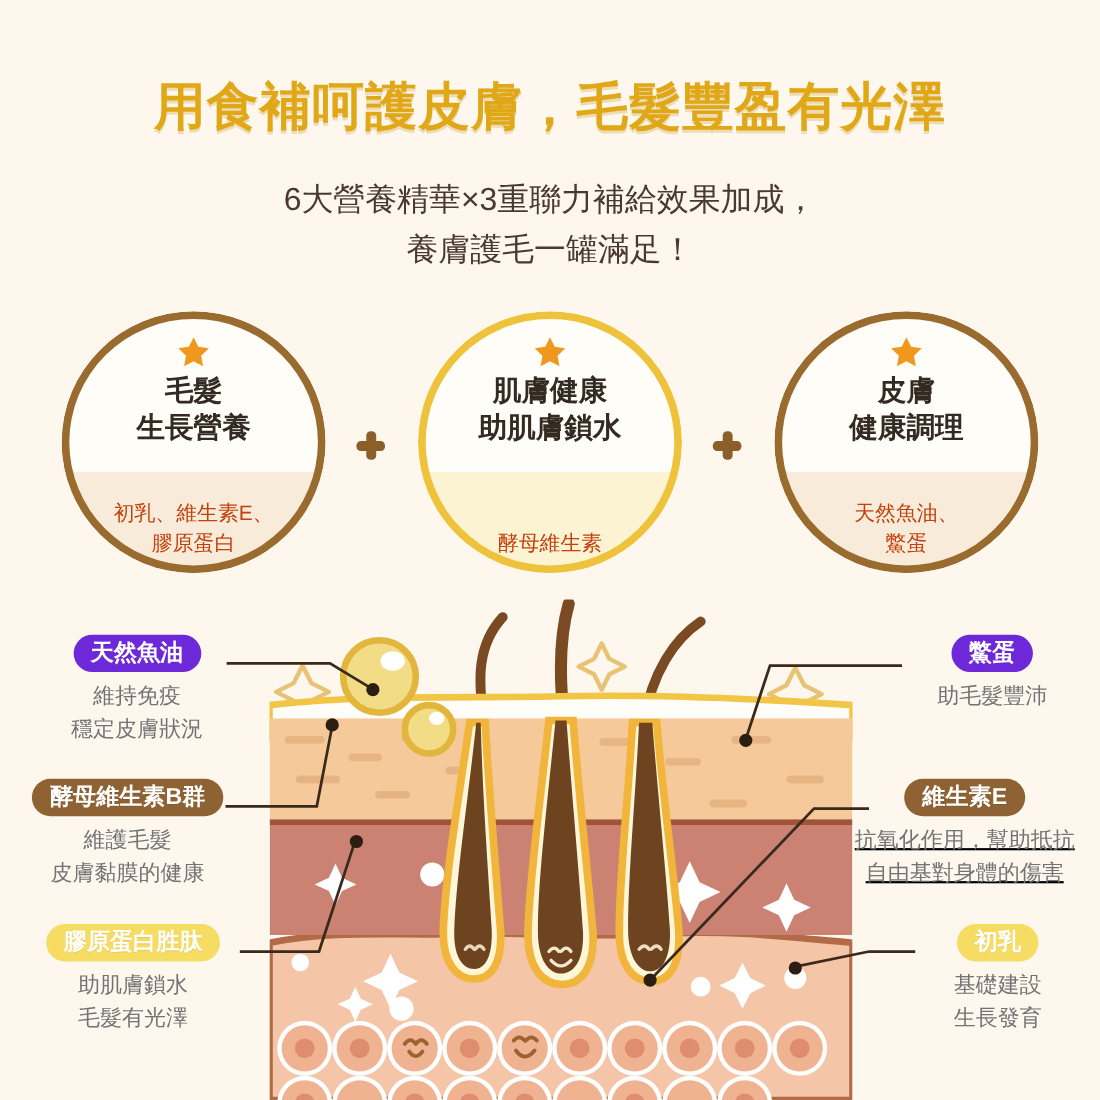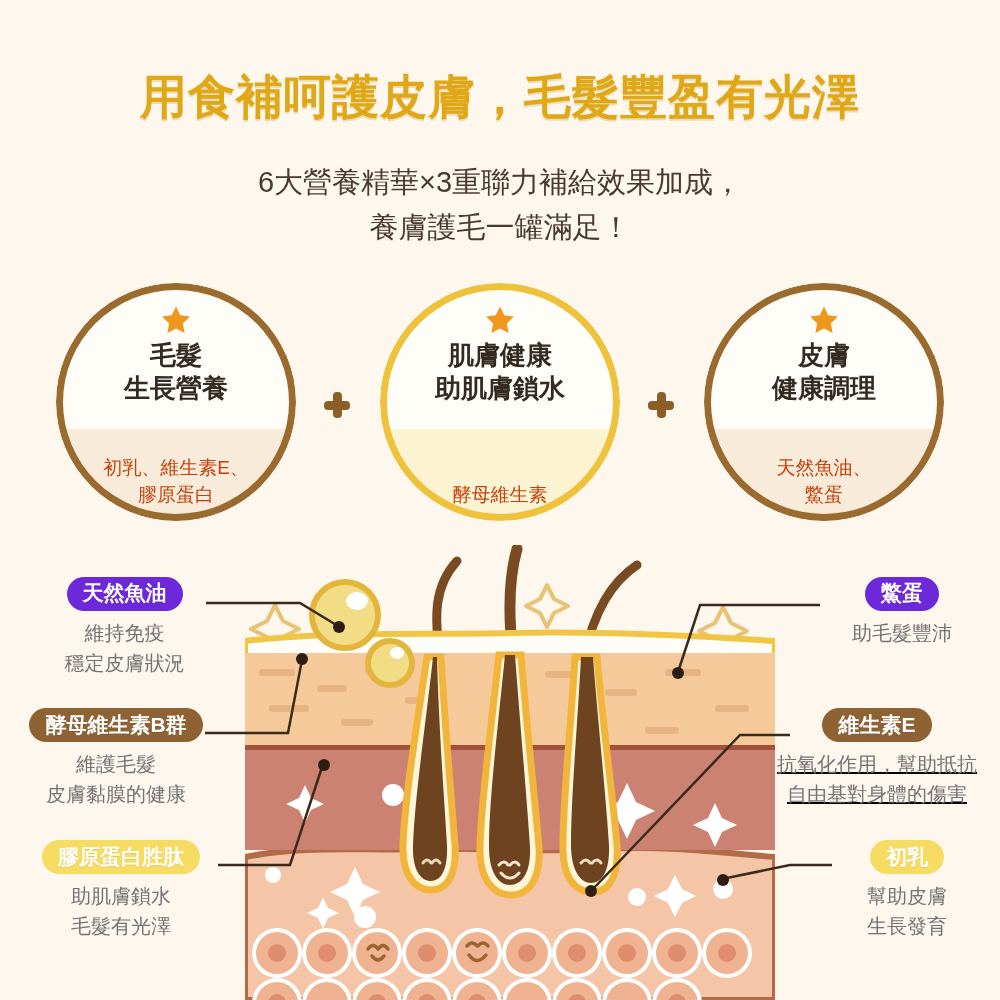--- a/index.html
+++ b/index.html
@@ -380,19 +380,19 @@
       <span class="pill brown">維生素E</span>
       <div class="desc">
         <div>抗氧化作用，幫助抵抗</div>
         <div>自由基對身體的傷害</div>
       </div>
     </div>
 
     <div class="lab right" style="left:832px;top:295px;width:150px;">
       <span class="pill lyellow">初乳</span>
       <div class="desc">
-        <div>幫助皮膚</div>
+        <div>基礎建設</div>
         <div>生長發育</div>
       </div>
     </div>
 
   </div>
 </div>
 
 </body></html>

